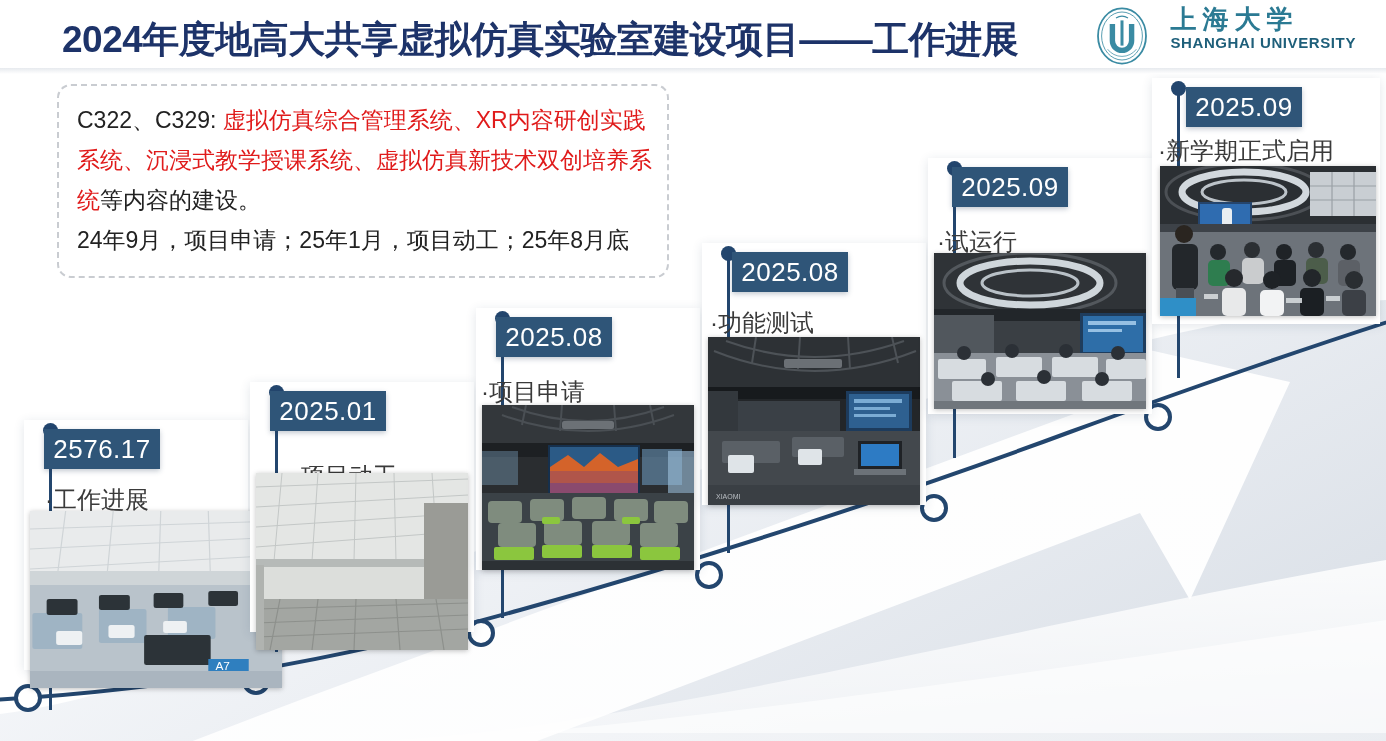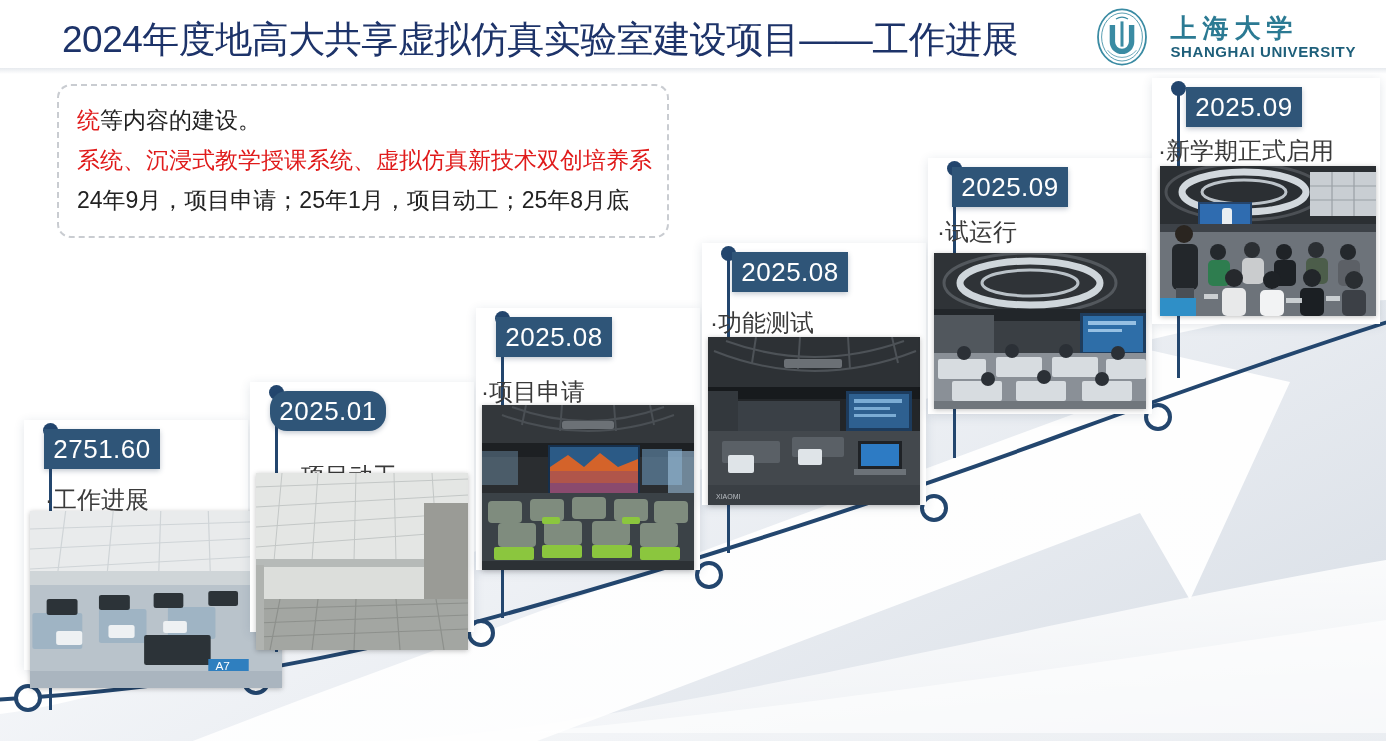--- a/index.html
+++ b/index.html
@@ -19,26 +19,26 @@
   .header{
     position:absolute;left:0;top:0;width:1386px;height:74px;
     background:#ffffff;z-index:20;
   }
   .header:after{
     content:"";position:absolute;left:0;bottom:0;width:1386px;height:6px;
     background:linear-gradient(180deg,rgba(210,216,224,.55),rgba(210,216,224,0));
   }
   .title{
     position:absolute;left:62px;top:15px;
-    font-size:37px;font-weight:normal;color:#1d3369;
+    font-size:37px;font-weight:bold;color:#1d3369;
     letter-spacing:-0.5px;white-space:nowrap;
     font-family:"Liberation Sans","DejaVu Sans",sans-serif;
   }
   .logo-wrap{
-    position:absolute;right:30px;top:6px;height:62px;display:flex;align-items:center;gap:18px;
+    position:absolute;right:30px;top:6px;height:62px;display:flex;align-items:flex-start;gap:18px;
   }
   .logo-seal{width:60px;height:60px;flex:0 0 60px;}
   .logo-text{display:flex;flex-direction:column;justify-content:center;line-height:1;}
   .logo-cn{
     font-size:26px;color:#2b7a93;letter-spacing:6px;
     font-family:"DejaVu Serif","Liberation Serif",serif;font-weight:bold;
     margin-bottom:3px;
   }
   .logo-en{
     font-size:15px;color:#1e5f7a;letter-spacing:.6px;font-weight:bold;
@@ -141,36 +141,39 @@
       </svg>
       <div class="logo-text">
         <div class="logo-cn">上海大学</div>
         <div class="logo-en">SHANGHAI UNIVERSITY</div>
       </div>
     </div>
   </div>
 
   <div class="notebox">
     <div class="noteline">
-      <span class="red">统</span><span class="dark">等内容的建设。</span>
+      <span class="dark">C322、C329: </span><span class="red">虚拟仿真综合管理系统、XR内容研创实践</span>
     </div>
     <div class="noteline">
       <span class="red">系统、沉浸式教学授课系统、虚拟仿真新技术双创培养系</span>
+    </div>
+    <div class="noteline">
+      <span class="red">统</span><span class="dark">等内容的建设。</span>
     </div>
     <div class="noteline">
       <span class="dark">24年9月，项目申请；25年1月，项目动工；25年8月底</span>
     </div>
   </div>
 
   <div class="card" style="left:24px;top:420px;">
     <div class="card-panel" style="left:0;top:0;width:224px;height:250px;"></div>
     <div class="stem" style="left:25px;top:10px;height:280px;"></div>
     <div class="stem-dot" style="left:19px;top:3px;"></div>
     <div class="date-badge" style="left:20px;top:9px;width:116px;height:40px;">
-      <span>2751.60</span>
+      <span>2576.17</span>
     </div>
     <div class="caption" style="left:21px;top:64px;">·工作进展</div>
     <div class="photo" style="left:6px;top:91px;width:252px;height:177px;">
       <svg viewBox="0 0 212 177" preserveAspectRatio="none">
         <rect width="212" height="177" fill="#d9dde0"></rect>
         <rect x="0" y="0" width="212" height="74" fill="#e9ebec"></rect>
         <g stroke="#cfd4d7" stroke-width="1">
           <path d="M0,18 L212,10 M0,38 L212,26 M0,58 L212,44"></path>
           <path d="M30,0 L22,74 M70,0 L64,74 M110,0 L108,74 M150,0 L152,74 M190,0 L196,74"></path>
         </g>
@@ -198,21 +201,21 @@
         <text x="156" y="159" font-size="10" fill="#ffffff" font-family="Liberation Sans, sans-serif">A7</text>
         <rect x="0" y="160" width="212" height="17" fill="#aab5bf"></rect>
       </svg>
     </div>
   </div>
 
   <div class="card" style="left:250px;top:382px;">
     <div class="card-panel" style="left:0;top:0;width:224px;height:250px;"></div>
     <div class="stem" style="left:25px;top:10px;height:260px;"></div>
     <div class="stem-dot" style="left:19px;top:3px;"></div>
-    <div class="date-badge" style="left:20px;top:9px;width:116px;height:40px;border-radius:17px;">
+    <div class="date-badge" style="left:20px;top:9px;width:116px;height:40px;">
       <span>2025.01</span>
     </div>
     <div class="caption" style="left:11px;top:78px;margin-left:32px;">·项目动工</div>
     <div class="photo" style="left:6px;top:91px;width:212px;height:177px;">
       <svg viewBox="0 0 212 177" preserveAspectRatio="none">
         <rect width="212" height="177" fill="#cfd2d0"></rect>
         <rect x="0" y="0" width="212" height="88" fill="#e4e6e4"></rect>
         <g stroke="#c3c7c6" stroke-width="1" fill="none">
           <path d="M0,14 L212,6 M0,34 L212,22 M0,54 L212,40 M0,74 L212,58"></path>
           <path d="M26,0 L18,88 M62,0 L56,88 M100,0 L98,88 M138,0 L140,88 M176,0 L182,88"></path>
@@ -328,21 +331,21 @@
     </div>
   </div>
 
   <div class="card" style="left:928px;top:158px;">
     <div class="card-panel" style="left:0;top:0;width:224px;height:256px;"></div>
     <div class="stem" style="left:25px;top:10px;height:290px;"></div>
     <div class="stem-dot" style="left:19px;top:3px;"></div>
     <div class="date-badge" style="left:24px;top:9px;width:116px;height:40px;">
       <span>2025.09</span>
     </div>
-    <div class="caption" style="left:9px;top:58px;">·试运行</div>
+    <div class="caption" style="left:9px;top:68px;">·试运行</div>
     <div class="photo" style="left:6px;top:95px;width:212px;height:156px;">
       <svg viewBox="0 0 212 156" preserveAspectRatio="none">
         <rect width="212" height="156" fill="#3a3f44"></rect>
         <rect x="0" y="0" width="212" height="62" fill="#2f3337"></rect>
         <ellipse cx="96" cy="30" rx="70" ry="22" fill="none" stroke="#cfd6db" stroke-width="7"></ellipse>
         <ellipse cx="96" cy="30" rx="48" ry="13" fill="none" stroke="#b9c1c7" stroke-width="3"></ellipse>
         <ellipse cx="96" cy="30" rx="86" ry="30" fill="none" stroke="#53585d" stroke-width="3"></ellipse>
         <rect x="0" y="56" width="212" height="12" fill="#22262a"></rect>
         <rect x="0" y="62" width="60" height="44" fill="#51575d"></rect>
         <rect x="146" y="60" width="66" height="42" fill="#1f3d5d"></rect>

